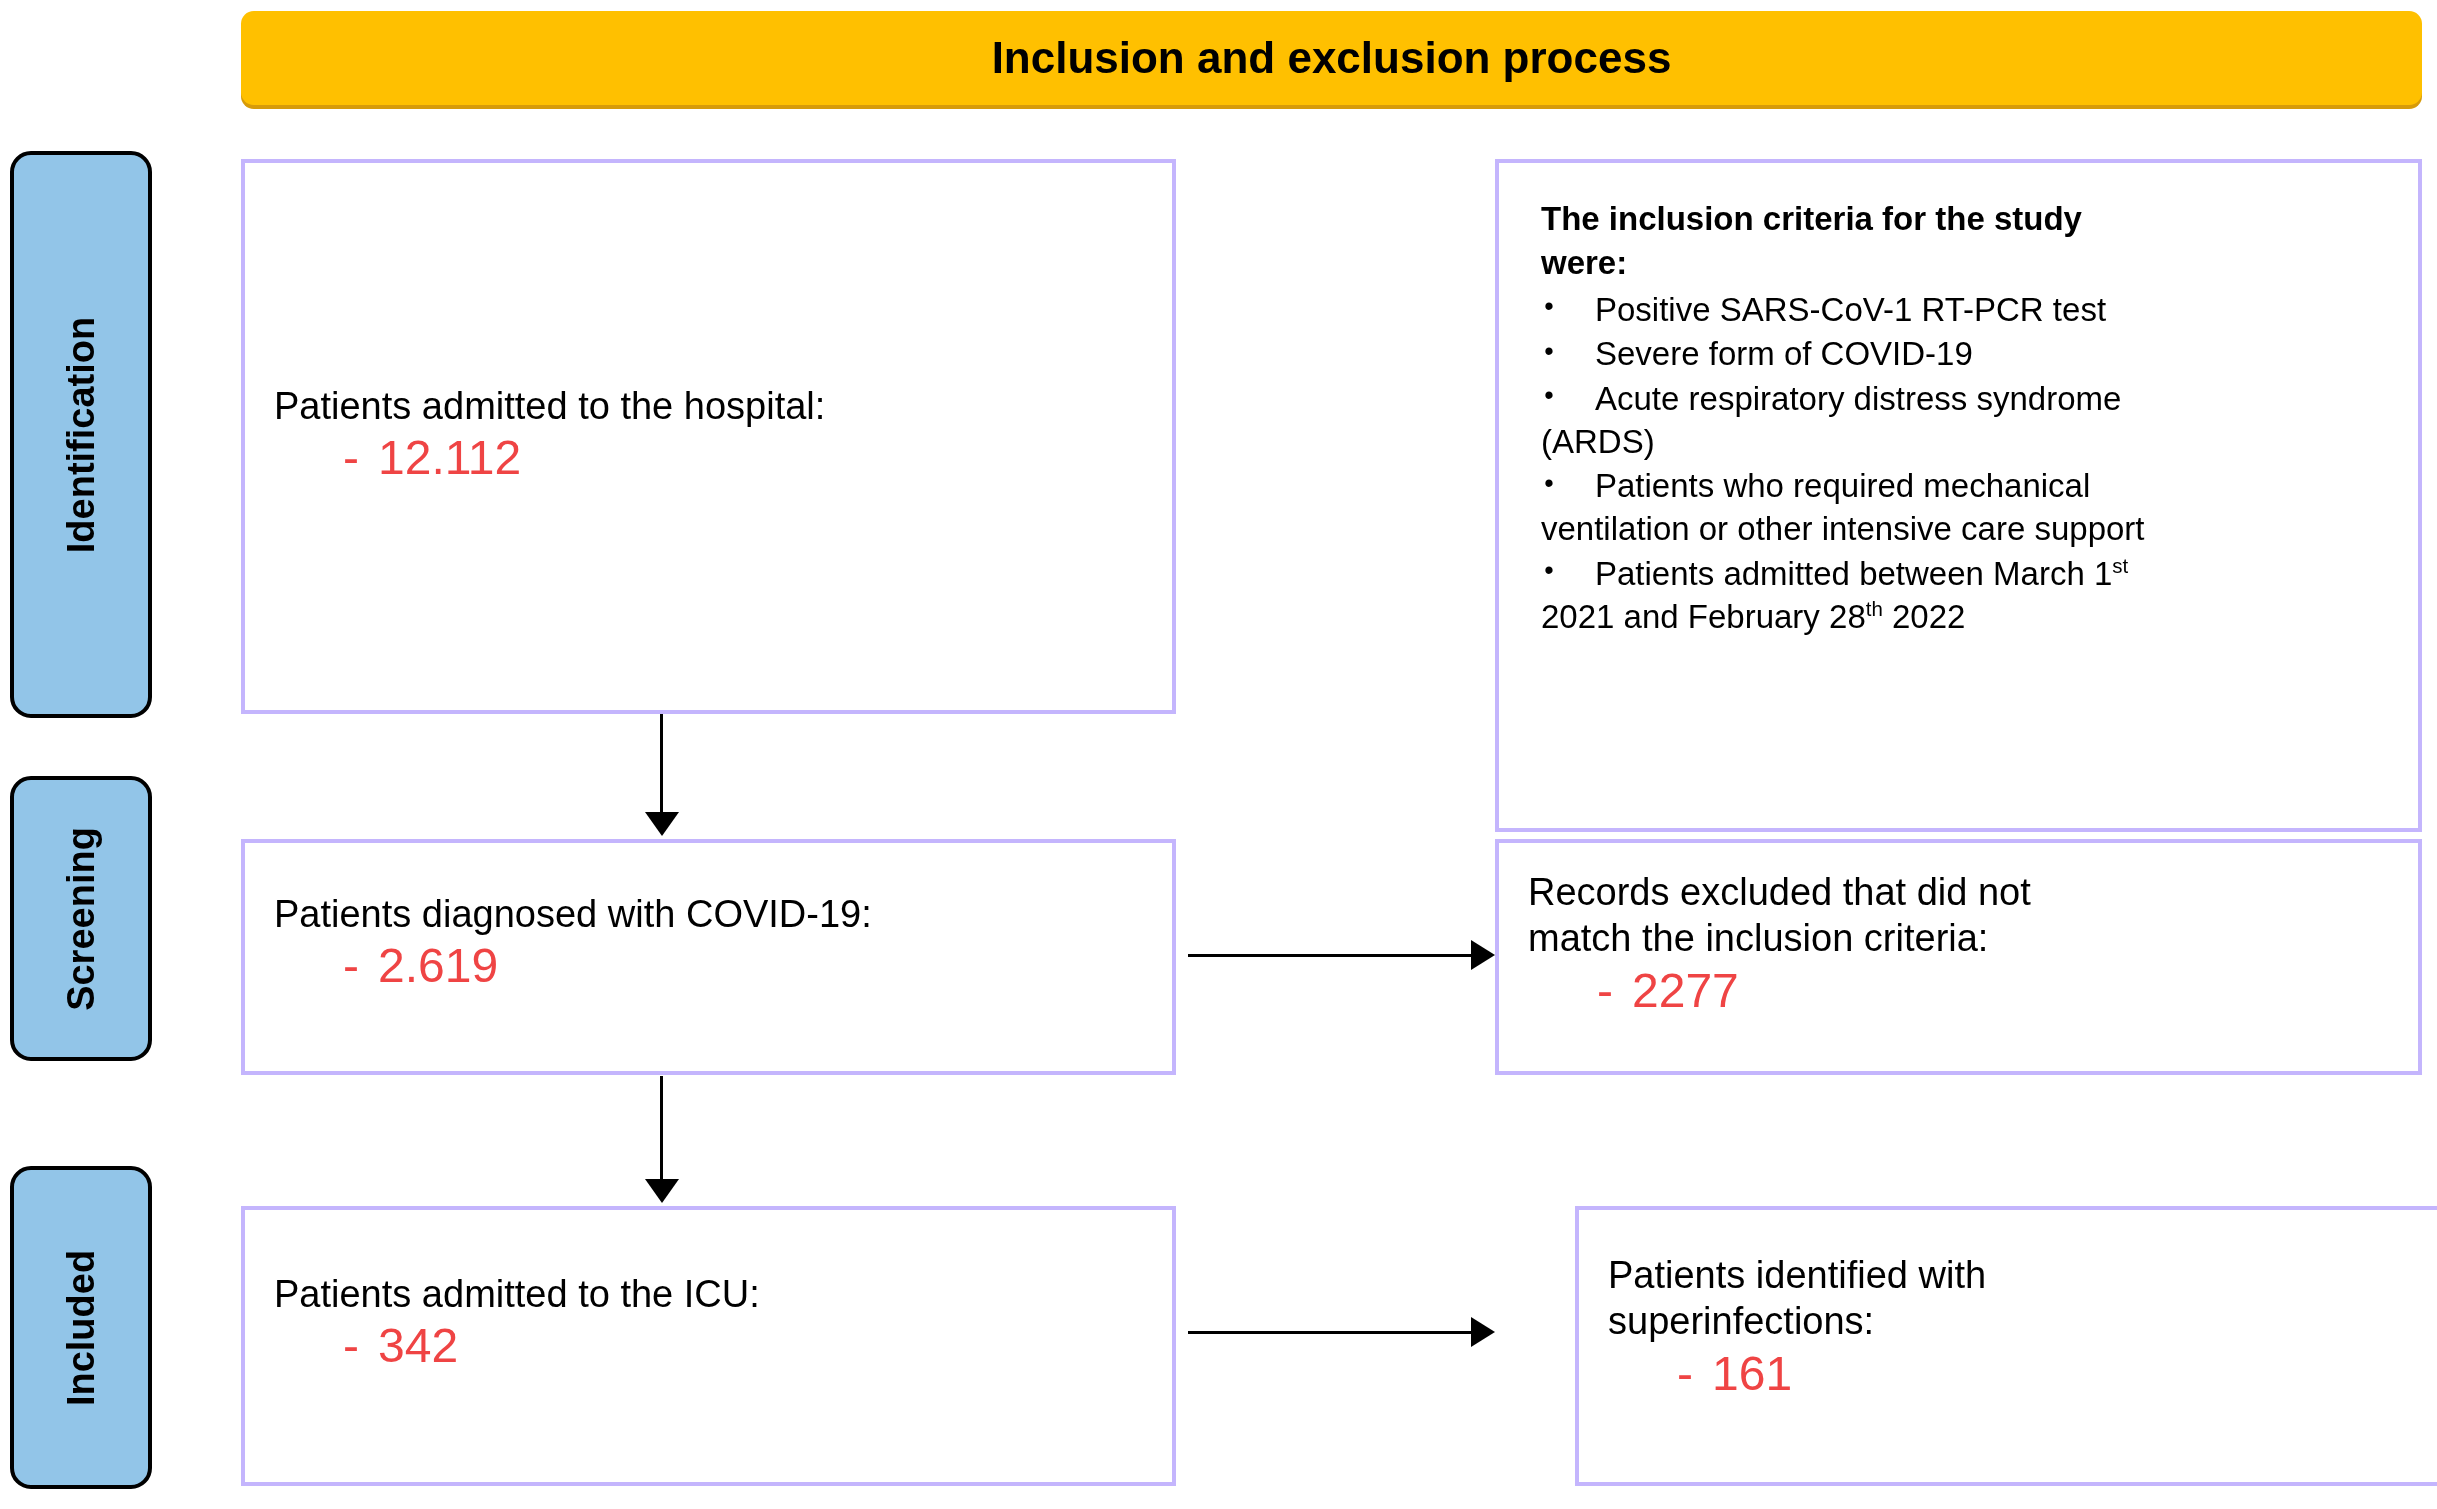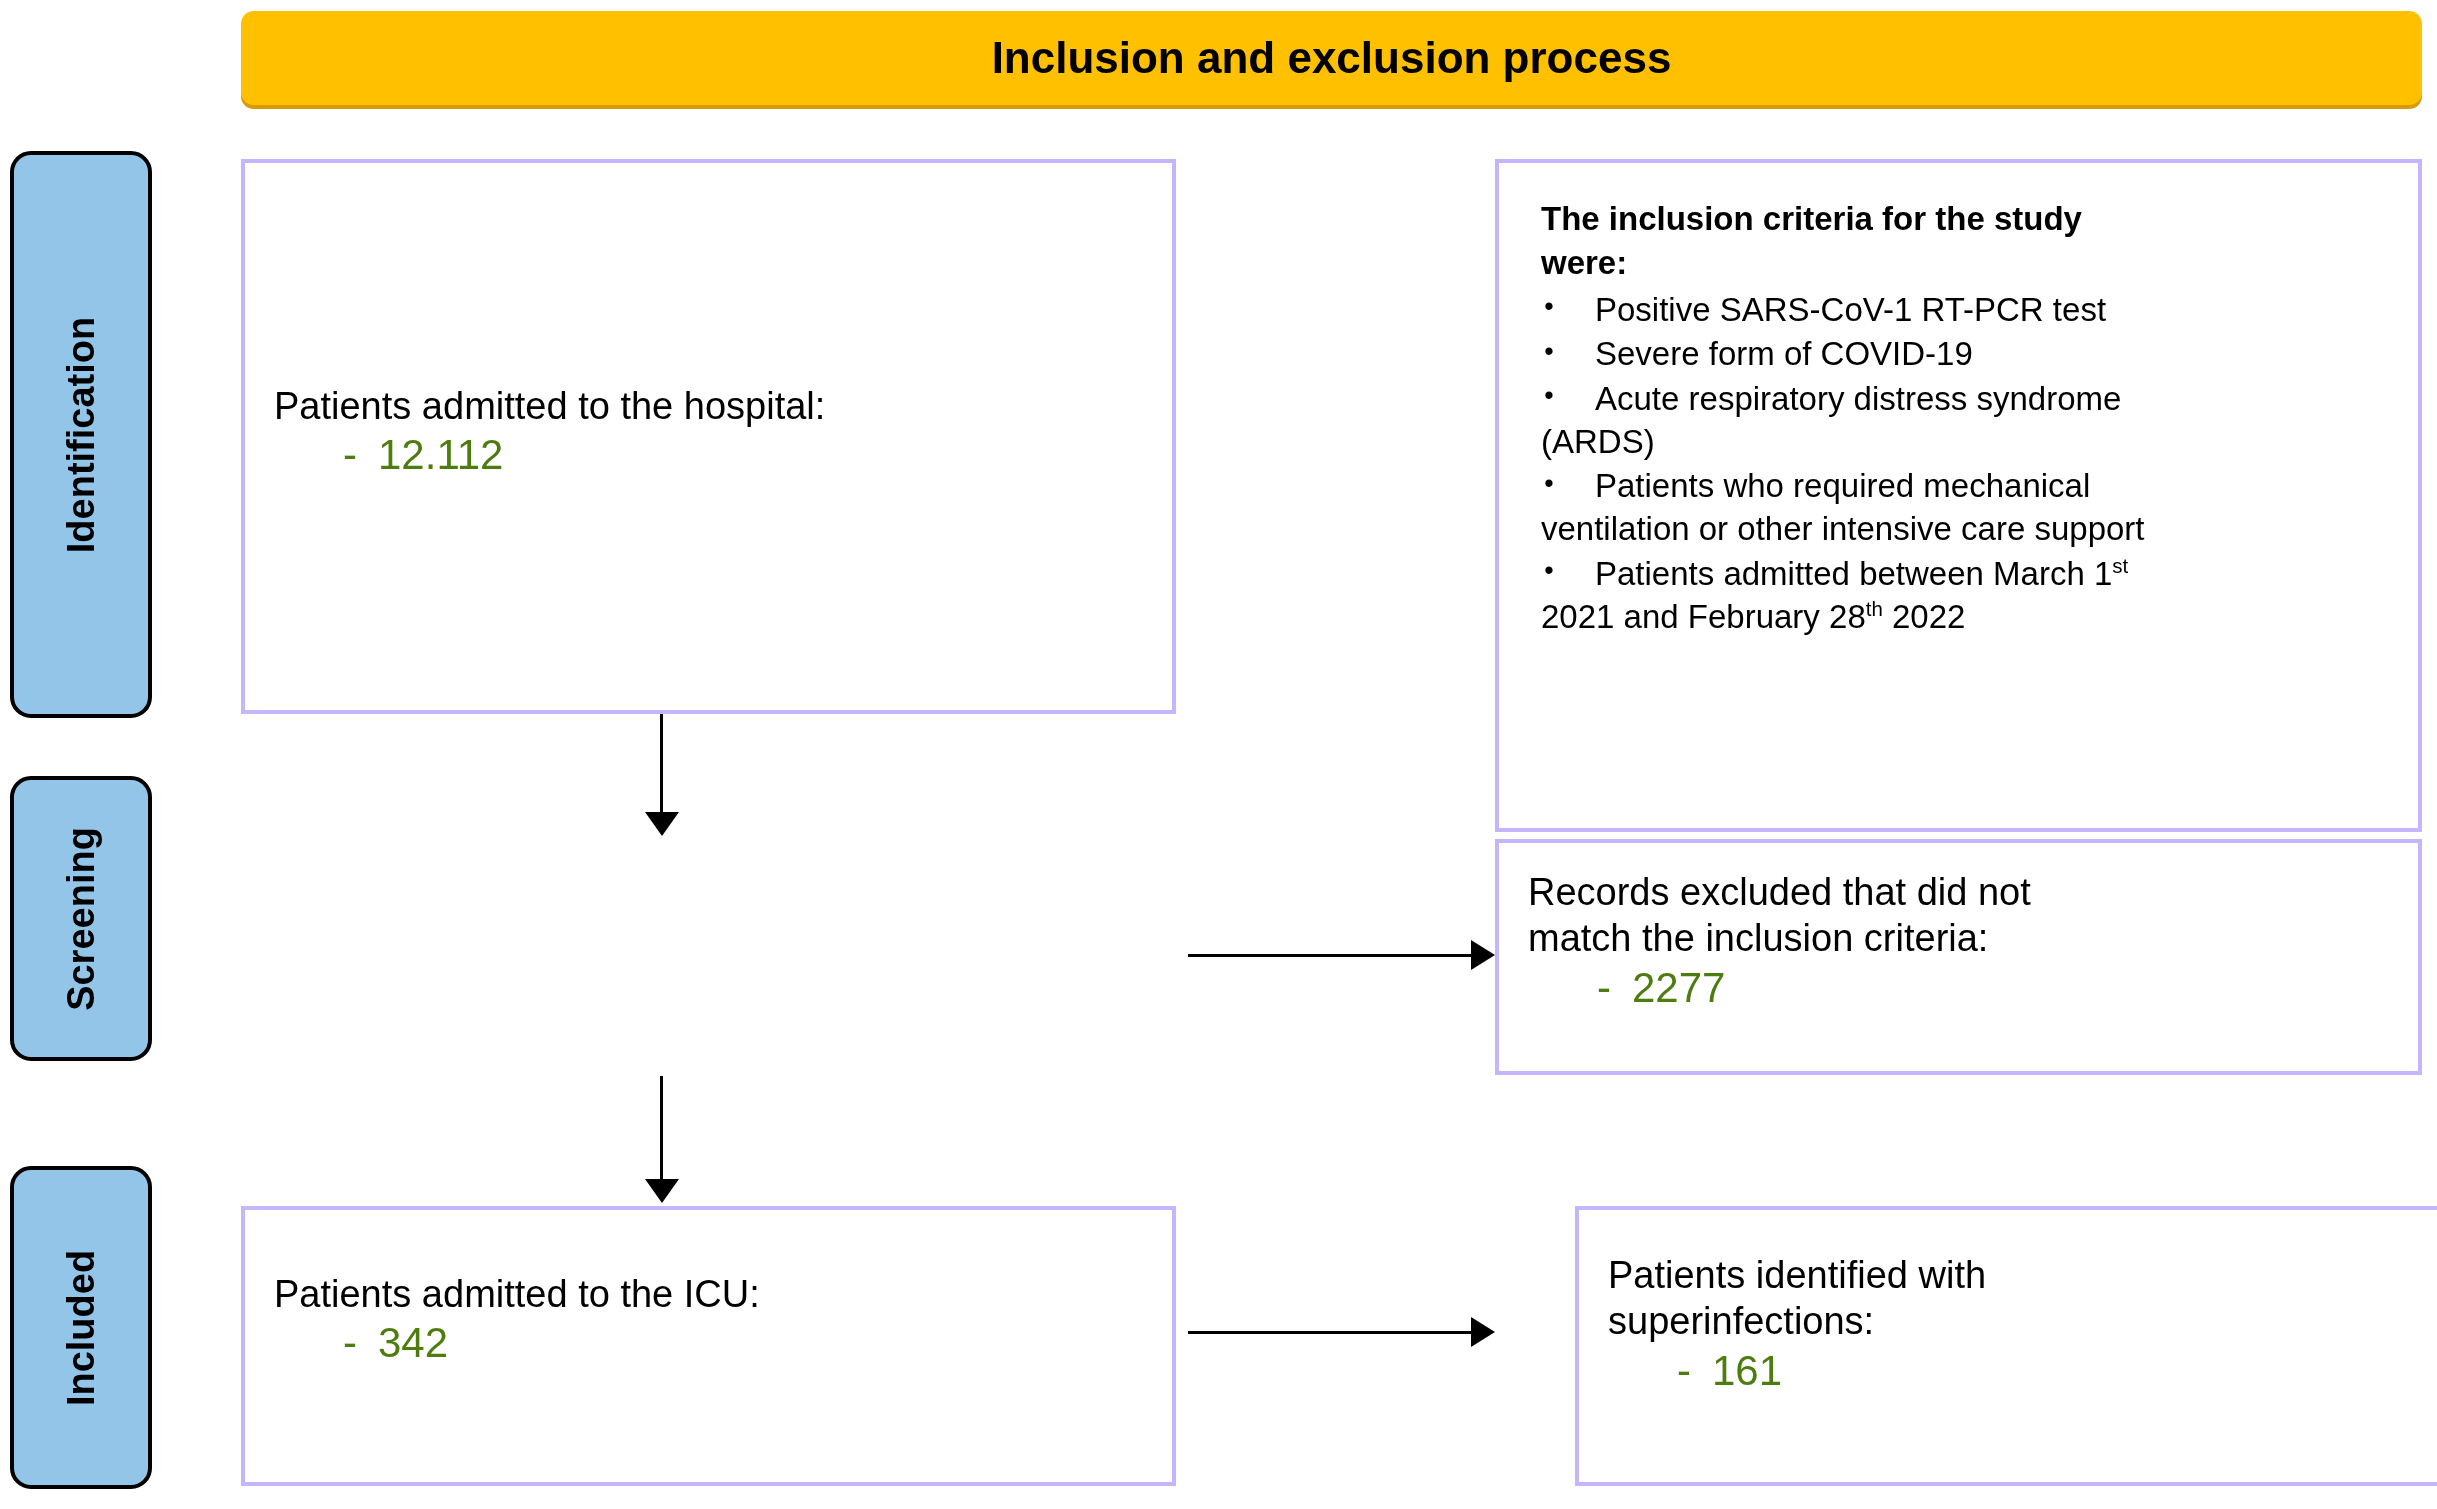--- a/index.html
+++ b/index.html
@@ -82,23 +82,23 @@
     padding: 0 29px;
   }
 
   .box-line {
     font-size: 38px;
     line-height: 1.22;
     color: #000000;
     white-space: nowrap;
   }
   .box-value {
-    font-size: 42px;
+    font-size: 48px;
     line-height: 1.22;
-    color: #4d7c0f;
+    color: #ef4444;
     padding-left: 69px;
     white-space: nowrap;
   }
   .box-value .dash { display: inline-block; width: 35px; }
 
   #box-admitted   { left: 241px;  top: 159px;  width: 935px; height: 555px; }
   #box-admitted .box-inner { top: 220px; }
 
   #box-diagnosed  { left: 241px;  top: 839px; width: 935px; height: 236px; }
   #box-diagnosed .box-inner { top: 48px; }
@@ -248,20 +248,26 @@
         </li>
         <li>
           <span class="bullet">•</span>
           <span id="crit5-l1">Patients admitted between March 1<sup>st</sup></span>
           <span class="wrap" id="crit5-l2">2021 and February 28<sup>th</sup> 2022</span>
         </li>
       </ul>
     </div>
   </div>
 
+  <div class="flow-box" id="box-diagnosed">
+    <div class="box-inner">
+      <div class="box-line">Patients diagnosed with COVID-19:</div>
+      <div class="box-value"><span class="dash">-</span><span>2.619</span></div>
+    </div>
+  </div>
 
   <div class="flow-box" id="box-excluded">
     <div class="box-inner">
       <div class="box-line">Records excluded that did not</div>
       <div class="box-line">match the inclusion criteria:</div>
       <div class="box-value"><span class="dash">-</span><span>2277</span></div>
     </div>
   </div>
 
   <div class="flow-box" id="box-icu">

